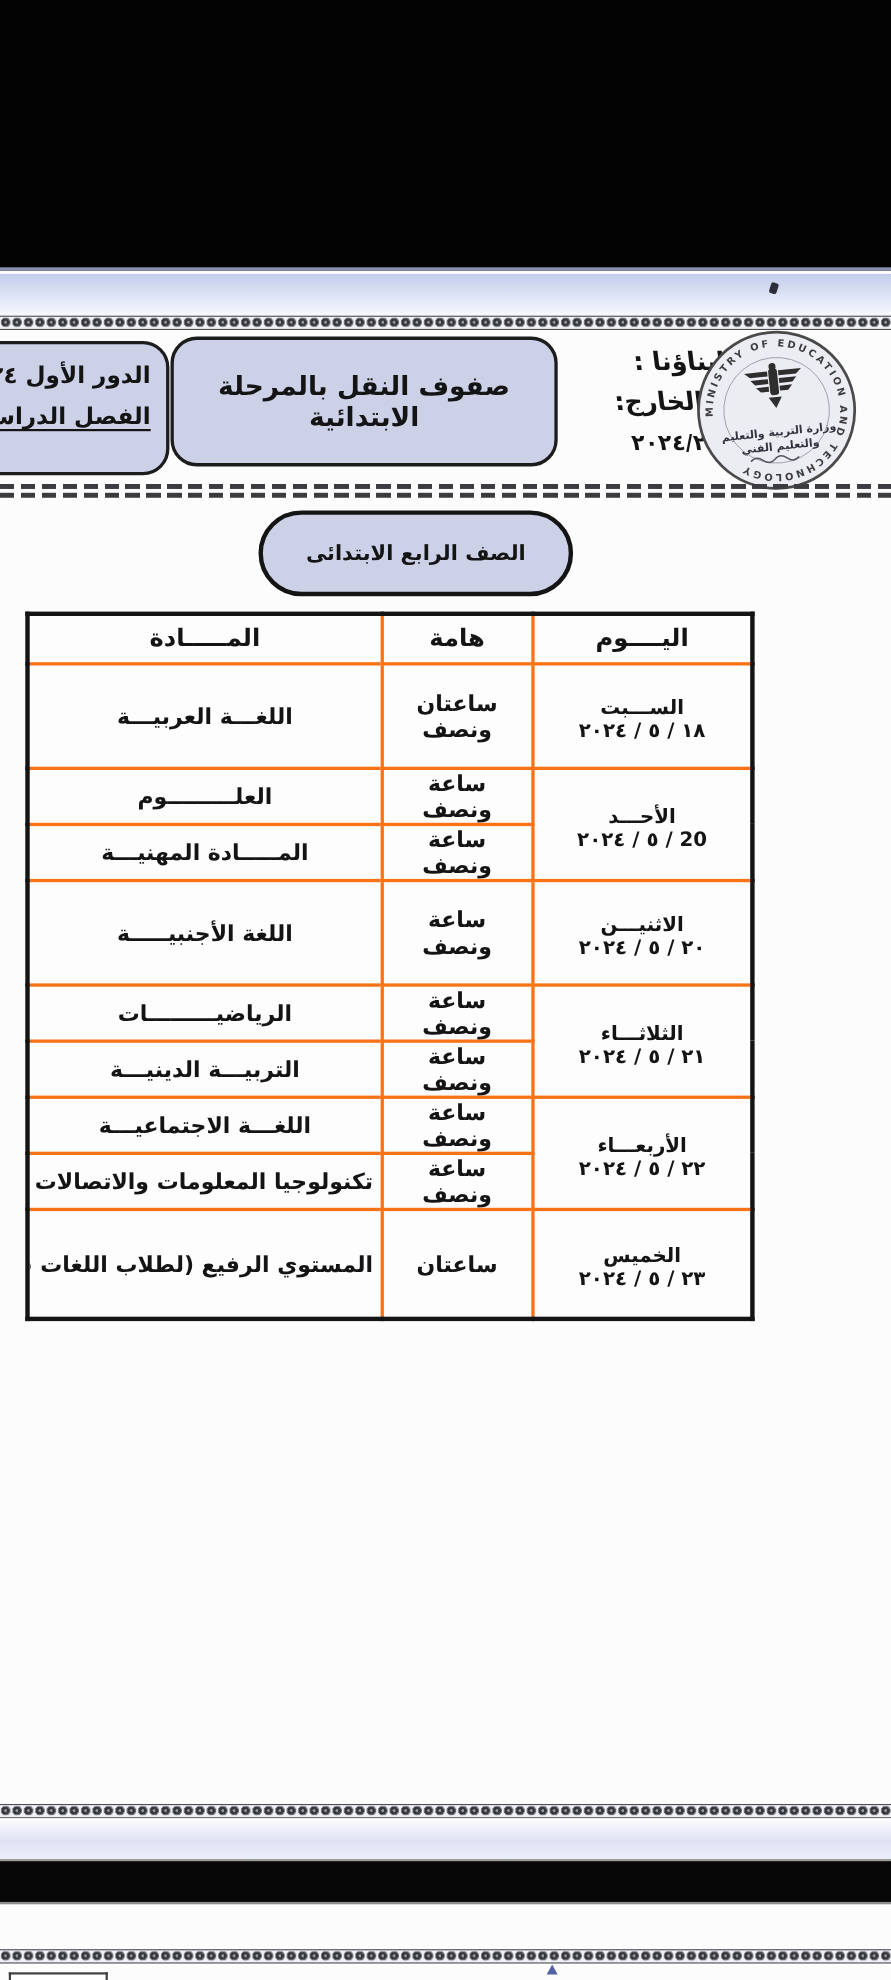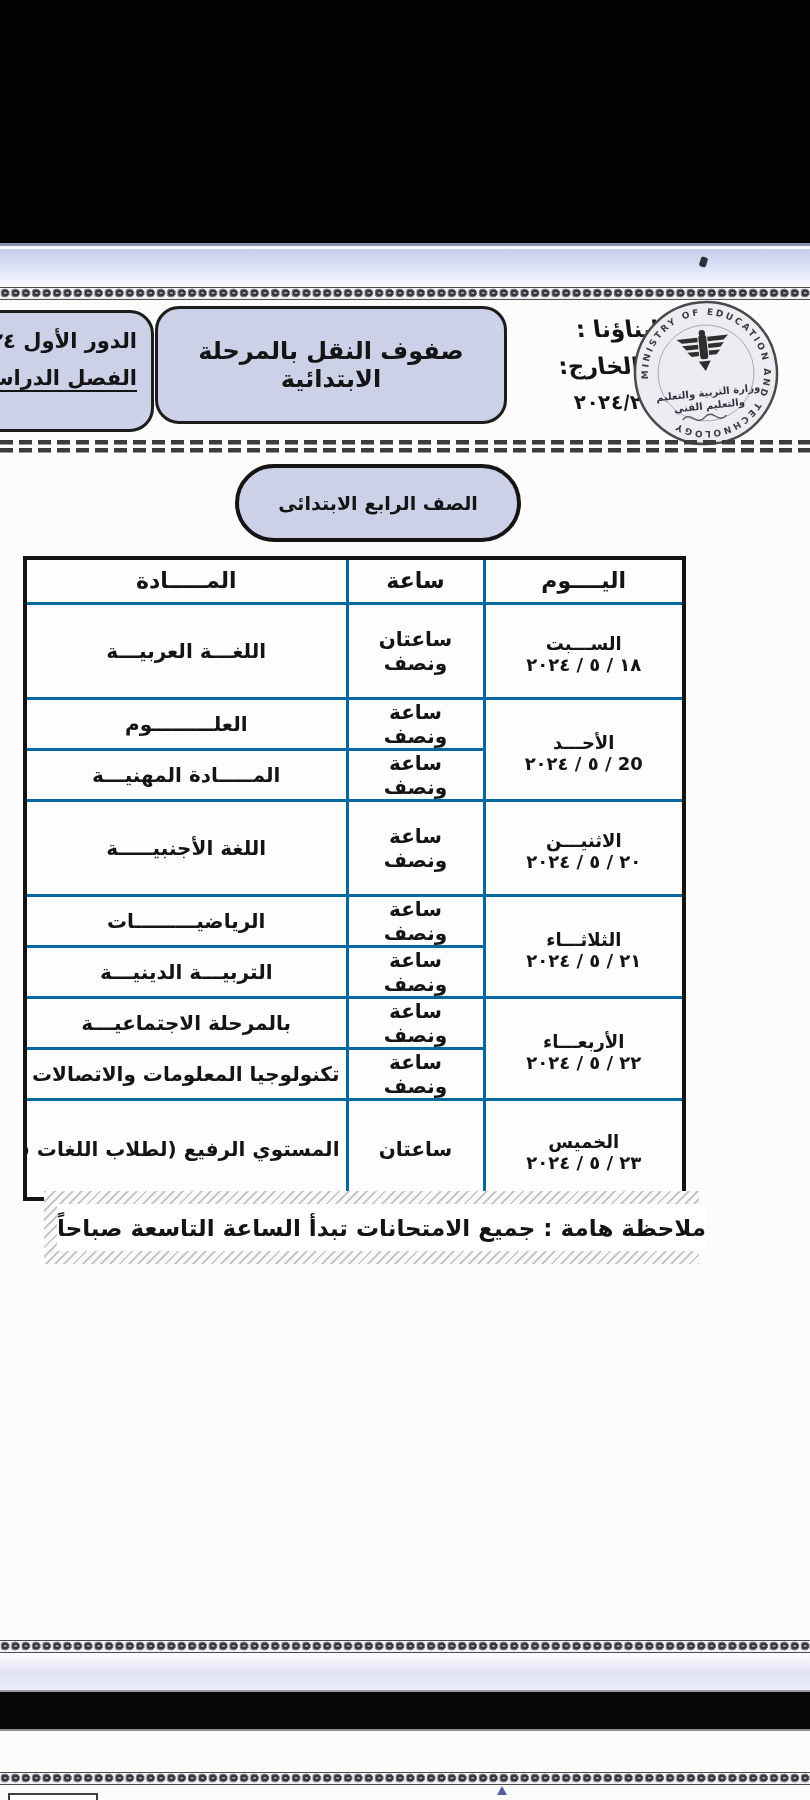--- a/index.html
+++ b/index.html
@@ -56,21 +56,21 @@
 
   
   .grade-oval{position:absolute;left:235px;top:464px;width:286px;height:78px;background:#ccd1e8;
               border:4px solid #141414;border-radius:44px;display:flex;align-items:center;
               justify-content:center;direction:rtl}
   .grade-title{font-size:19px;font-weight:bold}
 
   
   .sched{position:absolute;left:23px;top:556px;width:659px;border-collapse:collapse;direction:rtl;
          table-layout:fixed;border:4px solid #141414}
-  .sched th,.sched td{border:3px solid #0369a1;font-weight:bold;text-align:center;
+  .sched th,.sched td{border:3px solid #f97316;font-weight:bold;text-align:center;
                       vertical-align:middle;background:#fdfdfe;padding:0 6px}
   .sched th{font-size:22px;height:45px}
   .day-cell{vertical-align:top}
   .dayname{font-size:18px;padding-top:7px}
   .daydate{font-size:18px;letter-spacing:2px;white-space:nowrap}
   .time-cell{font-size:20px}
   .subj-cell{font-size:20px;white-space:nowrap;overflow:hidden}
 
   
   .note{position:absolute;left:44px;top:1191px;width:655px;height:73px;padding:13px;display:flex;
@@ -137,21 +137,21 @@
 
   <table class="sched">
     <colgroup>
         <col style="width:200px">
         <col style="width:137px">
         <col style="width:322px">
       </colgroup>
     <tbody>
         <tr>
       <th>اليــــوم</th>
-      <th>ساعة</th>
+      <th>هامة</th>
       <th>المـــــادة</th>
     </tr>
 
     <tr style="height:95px">
       <td class="day-cell">
         <div class="dayname">الســـبت</div>
         <div class="daydate">١٨ / ٥ / ٢٠٢٤</div>
       </td>
       <td class="time-cell">ساعتان ونصف</td>
       <td class="subj-cell">اللغـــة العربيـــة</td>
@@ -191,43 +191,38 @@
       <td class="time-cell">ساعة ونصف</td>
       <td class="subj-cell">التربيـــة الدينيـــة</td>
     </tr>
 
     <tr style="height:47px">
       <td class="day-cell" rowspan="2">
         <div class="dayname">الأربعـــاء</div>
         <div class="daydate">٢٢ / ٥ / ٢٠٢٤</div>
       </td>
       <td class="time-cell">ساعة ونصف</td>
-      <td class="subj-cell">بالمرحلة الاجتماعيـــة</td>
+      <td class="subj-cell">اللغـــة الاجتماعيـــة</td>
     </tr>
     <tr style="height:48px">
       <td class="time-cell">ساعة ونصف</td>
       <td class="subj-cell">تكنولوجيا المعلومات والاتصالات</td>
     </tr>
 
     <tr style="height:100px">
       <td class="day-cell">
         <div class="dayname">الخميس</div>
         <div class="daydate">٢٣ / ٥ / ٢٠٢٤</div>
       </td>
       <td class="time-cell">ساعتان</td>
       <td class="subj-cell">المستوي الرفيع (لطلاب اللغات فقط)</td>
     </tr>
   </tbody>
     </table>
 
-  <div class="note">
-    <div class="note-inner">
-      <div class="note-text">ملاحظة هامة : جميع الامتحانات تبدأ الساعة التاسعة صباحاً</div>
-    </div>
-  </div>
 
   <div class="bead b2"></div>
   <div class="lav-band"></div>
   <div class="black-bar"></div>
   <div class="bead b3"></div>
   <div class="corner-box"></div>
   <div class="speck-b"></div>
 
 </div>
 

